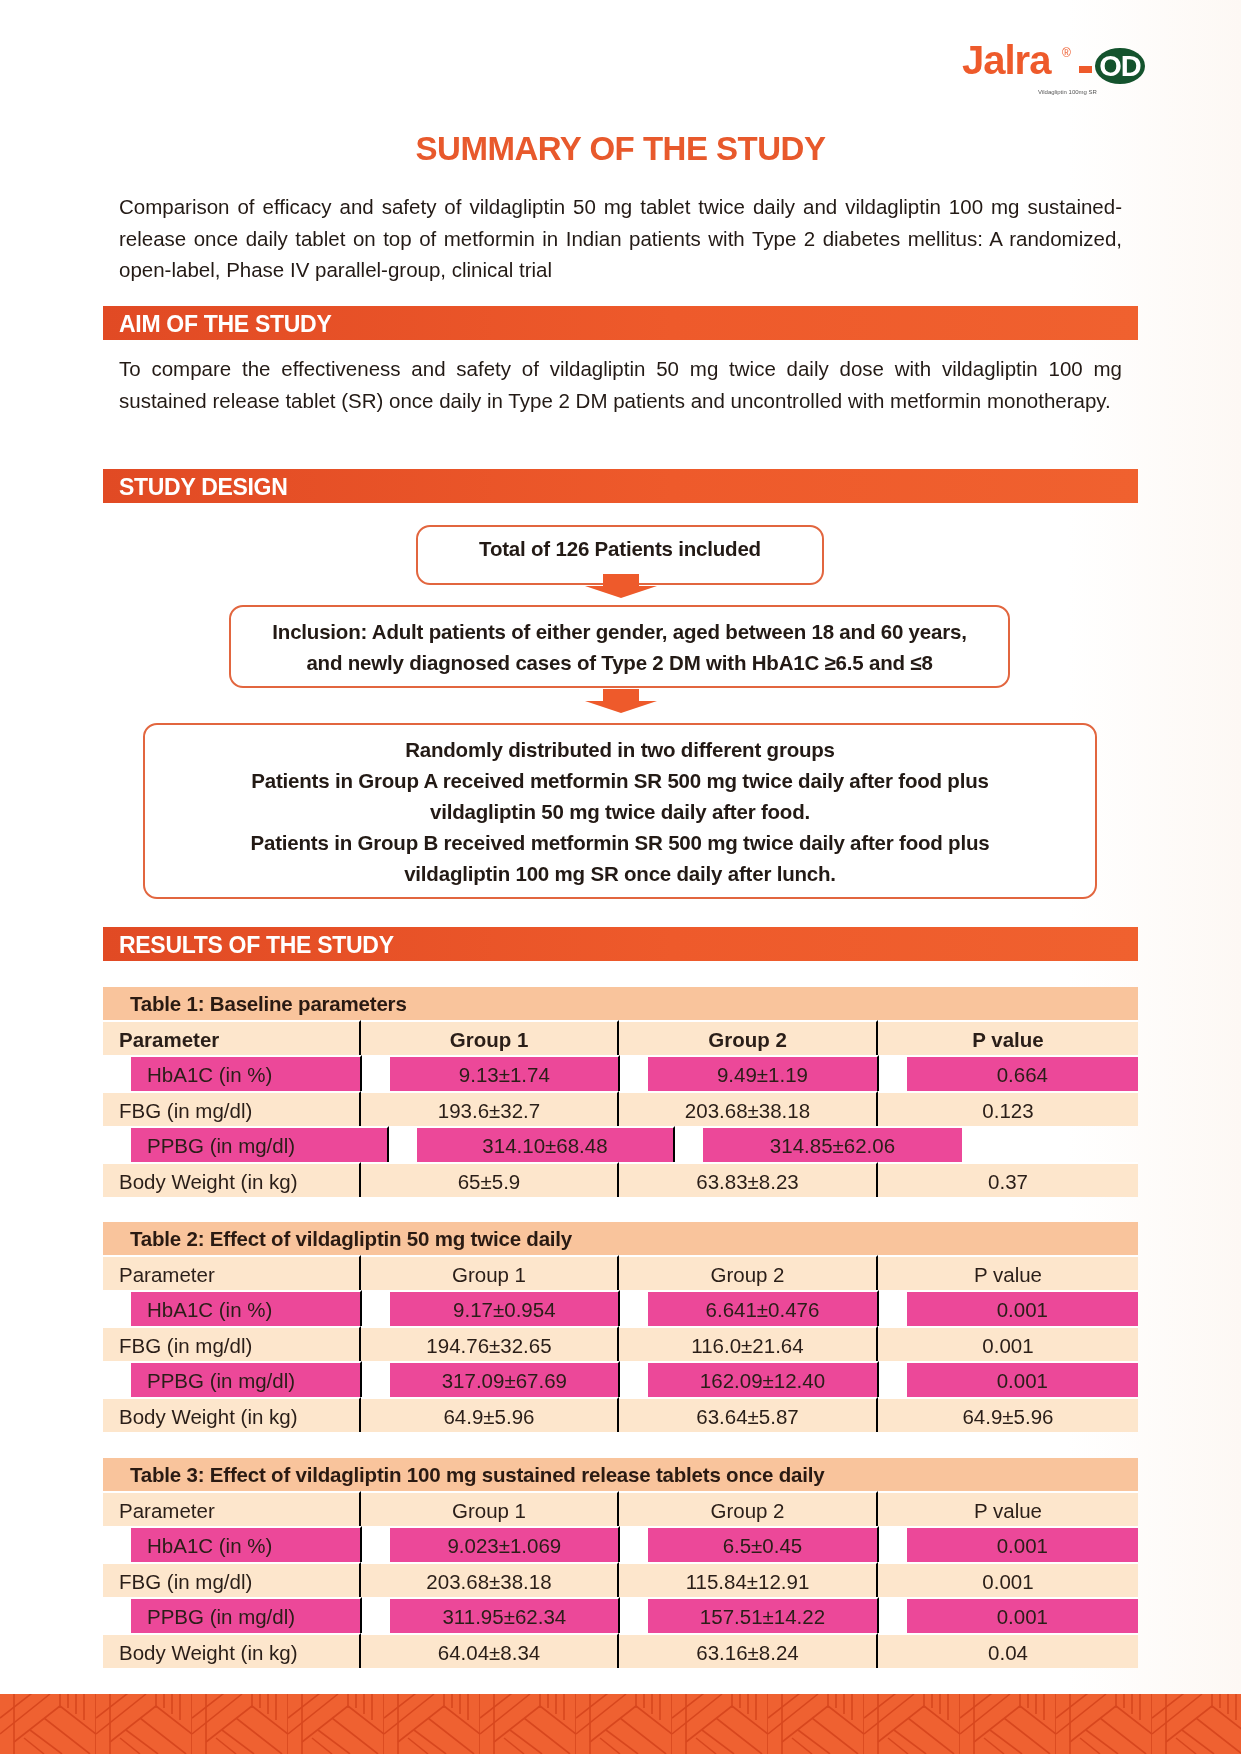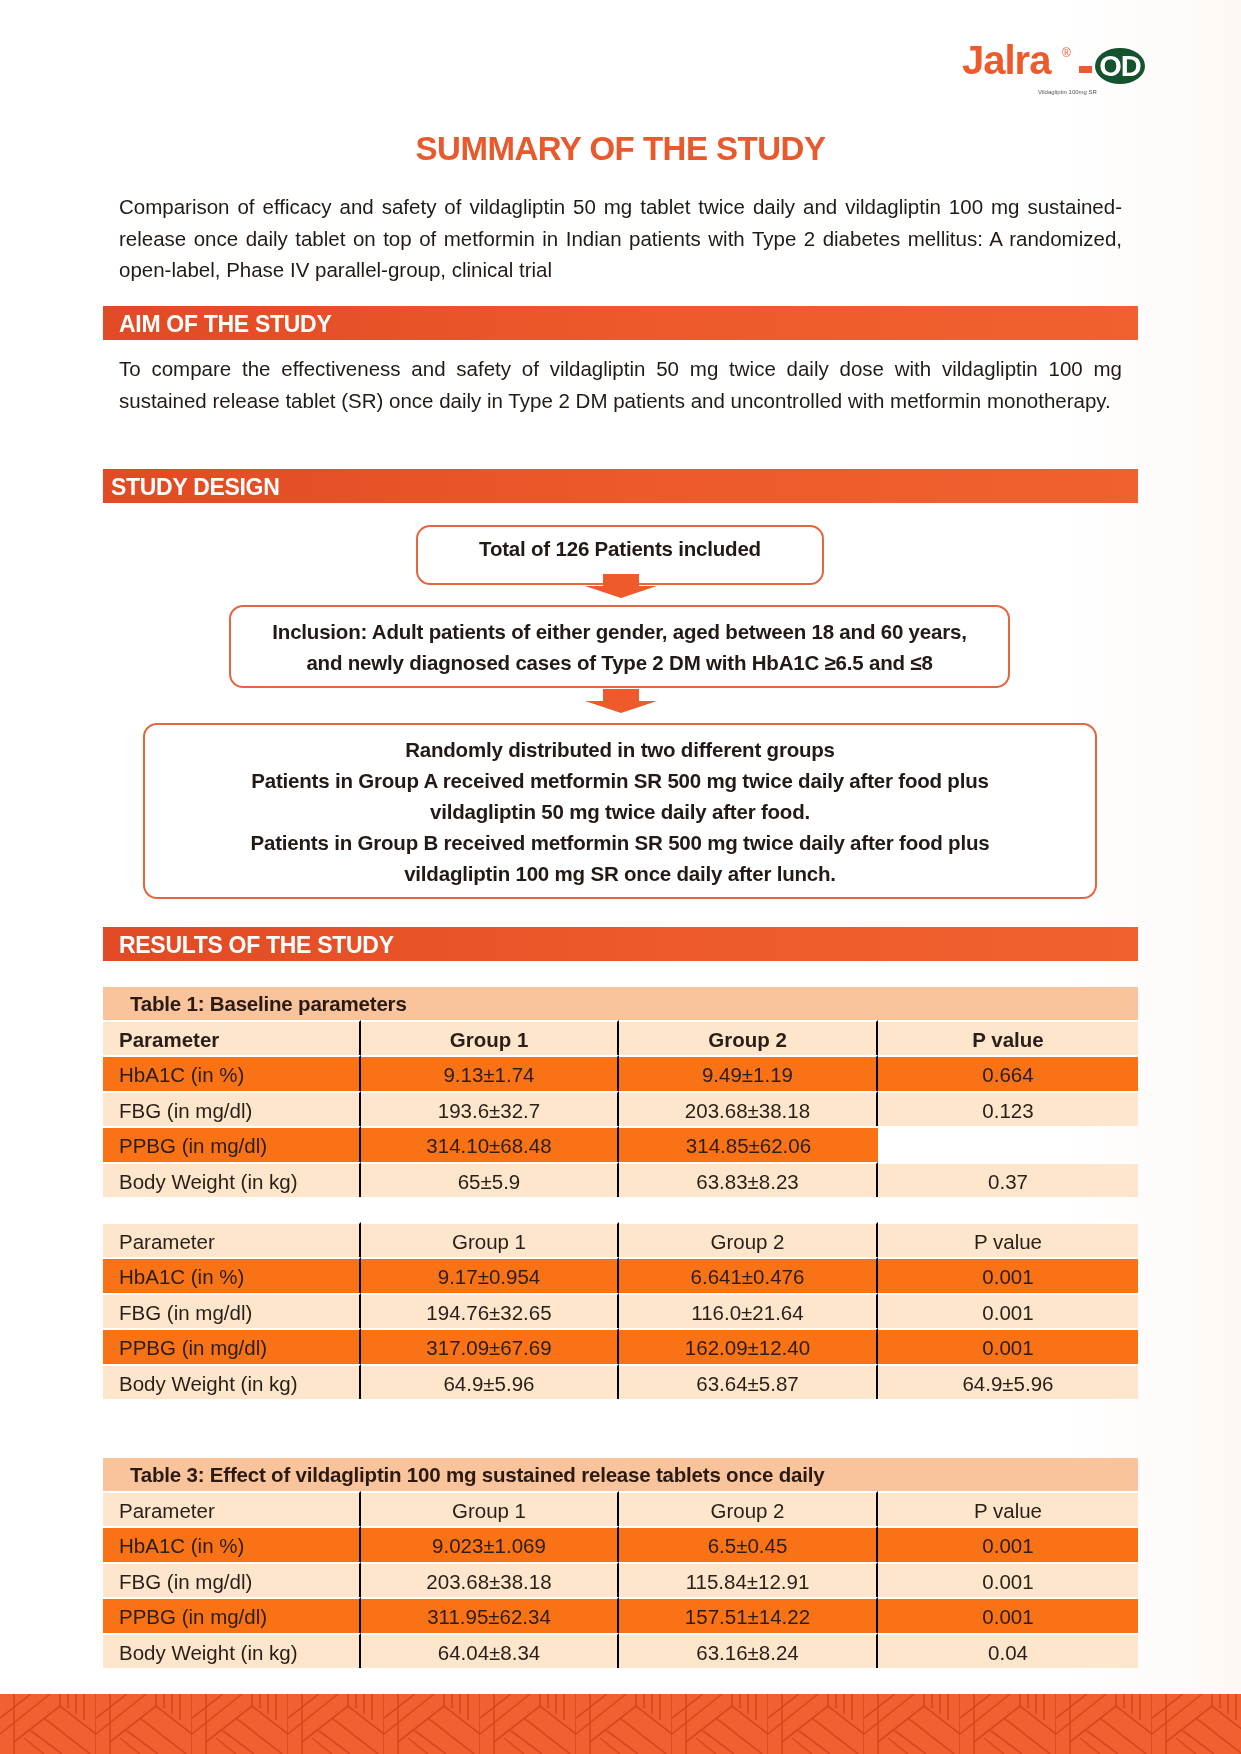--- a/index.html
+++ b/index.html
@@ -46,21 +46,21 @@
   .tbl .cell {
     box-sizing: border-box; font-size: 20.5px; line-height: 35px; color: #2a1e18;
     border-top: 2px solid #fff; border-right: 2px solid #000000;
   }
   .tbl .cell:last-child { border-right: none; }
   .tbl .c0 { width: 258px; padding-left: 16px; text-align: left; }
   .tbl .c1 { width: 258px; text-align: center; }
   .tbl .c2 { width: 259px; text-align: center; }
   .tbl .c3 { width: 260px; text-align: center; }
   .tbl .row.light .cell { background: #fde6cc; }
-  .tbl .row.dark .cell { background: #f97316; }
+  .tbl .row.dark .cell { background: #ec4899; margin-left: 28px; }
   .tbl .row.head.bold .cell { font-weight: bold; }
 
   .footer {
     position: absolute; left: 0; top: 1694px; width: 1241px; height: 60px; overflow: hidden;
     background: #ef6131;
   }
   .footer svg { display: block; }
 </style>
 </head>
 <body>
@@ -73,21 +73,21 @@
   <span class="sub">Vildagliptin 100mg SR</span>
 </div>
 
 <div class="title">SUMMARY OF THE STUDY</div>
 
 <div class="para" style="top:191px;">Comparison of efficacy and safety of vildagliptin 50 mg tablet twice daily and vildagliptin 100 mg sustained-release once daily tablet on top of metformin in Indian patients with Type 2 diabetes mellitus: A randomized, open-label, Phase IV parallel-group, clinical trial</div>
 
 <div class="section-bar" style="top:306px;">AIM OF THE STUDY</div>
 <div class="para" style="top:353px;">To compare the effectiveness and safety of vildagliptin 50 mg twice daily dose with vildagliptin 100 mg sustained release tablet (SR) once daily in Type 2 DM patients and uncontrolled with metformin monotherapy.</div>
 
-<div class="section-bar" style="top:469px;padding-left:8px;">STUDY DESIGN</div>
+<div class="section-bar" style="top:469px;">STUDY DESIGN</div>
 
 <div class="flow-box" style="left:416px; top:525px; width:408px; height:60px; line-height:43px;">
   <span>Total of 126 Patients included</span>
 </div>
 <div class="arrow" style="left:585px; top:574px;">
     <div class="shaft"></div>
     <div class="head"></div>
   </div>
 
 <div class="flow-box" style="left:229px; top:605px; width:781px; height:83px; padding-top:9px;">
@@ -136,20 +136,21 @@
   </div>
   <div class="row light">
     <div class="cell c0">Body Weight (in kg)</div>
     <div class="cell c1">65±5.9</div>
     <div class="cell c2">63.83±8.23</div>
     <div class="cell c3">0.37</div>
   </div>
 </div>
 
 <div class="tbl" style="top:1222px;">
+  <div class="cap">Table 2: Effect of vildagliptin 50 mg twice daily</div>
   <div class="row head light">
     <div class="cell c0">Parameter</div>
     <div class="cell c1">Group 1</div>
     <div class="cell c2">Group 2</div>
     <div class="cell c3">P value</div>
   </div>
   <div class="row dark">
     <div class="cell c0">HbA1C (in %)</div>
     <div class="cell c1">9.17±0.954</div>
     <div class="cell c2">6.641±0.476</div>

